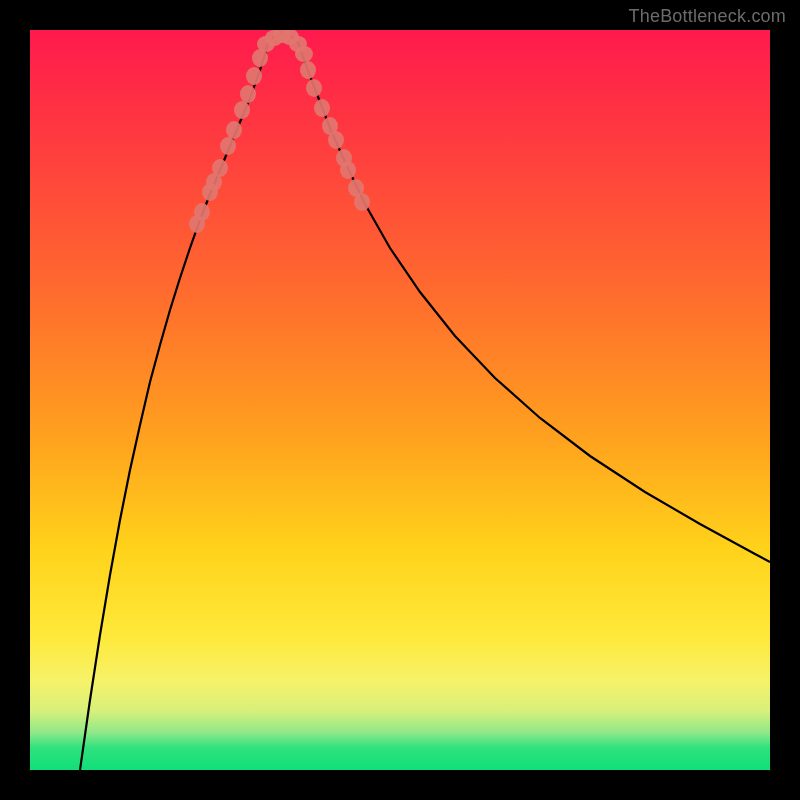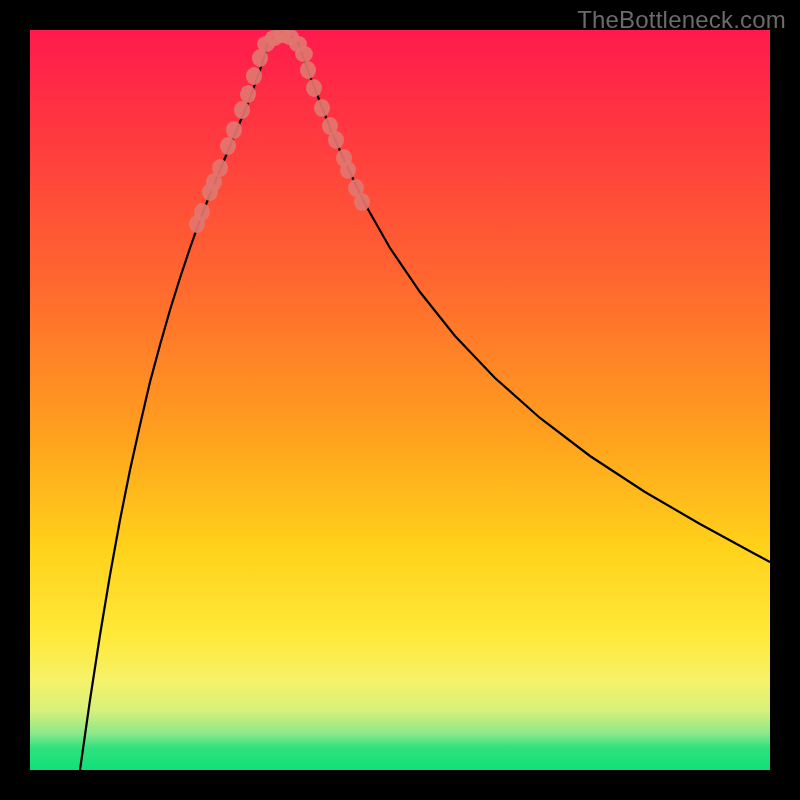--- a/index.html
+++ b/index.html
@@ -39,21 +39,21 @@
       #8ee88a 95%,
       #2fe27e 97%,
       #10df78 100%
     );
   }
   .watermark {
     position: absolute;
     top: 6px;
     right: 14px;
     color: #6b6b6b;
-    font-size: 24px;
+    font-size: 18px;
     font-weight: 500;
     letter-spacing: 0.2px;
     user-select: none;
   }
   svg.curves {
     position: absolute;
     left: 0;
     top: 0;
     width: 740px;
     height: 740px;

